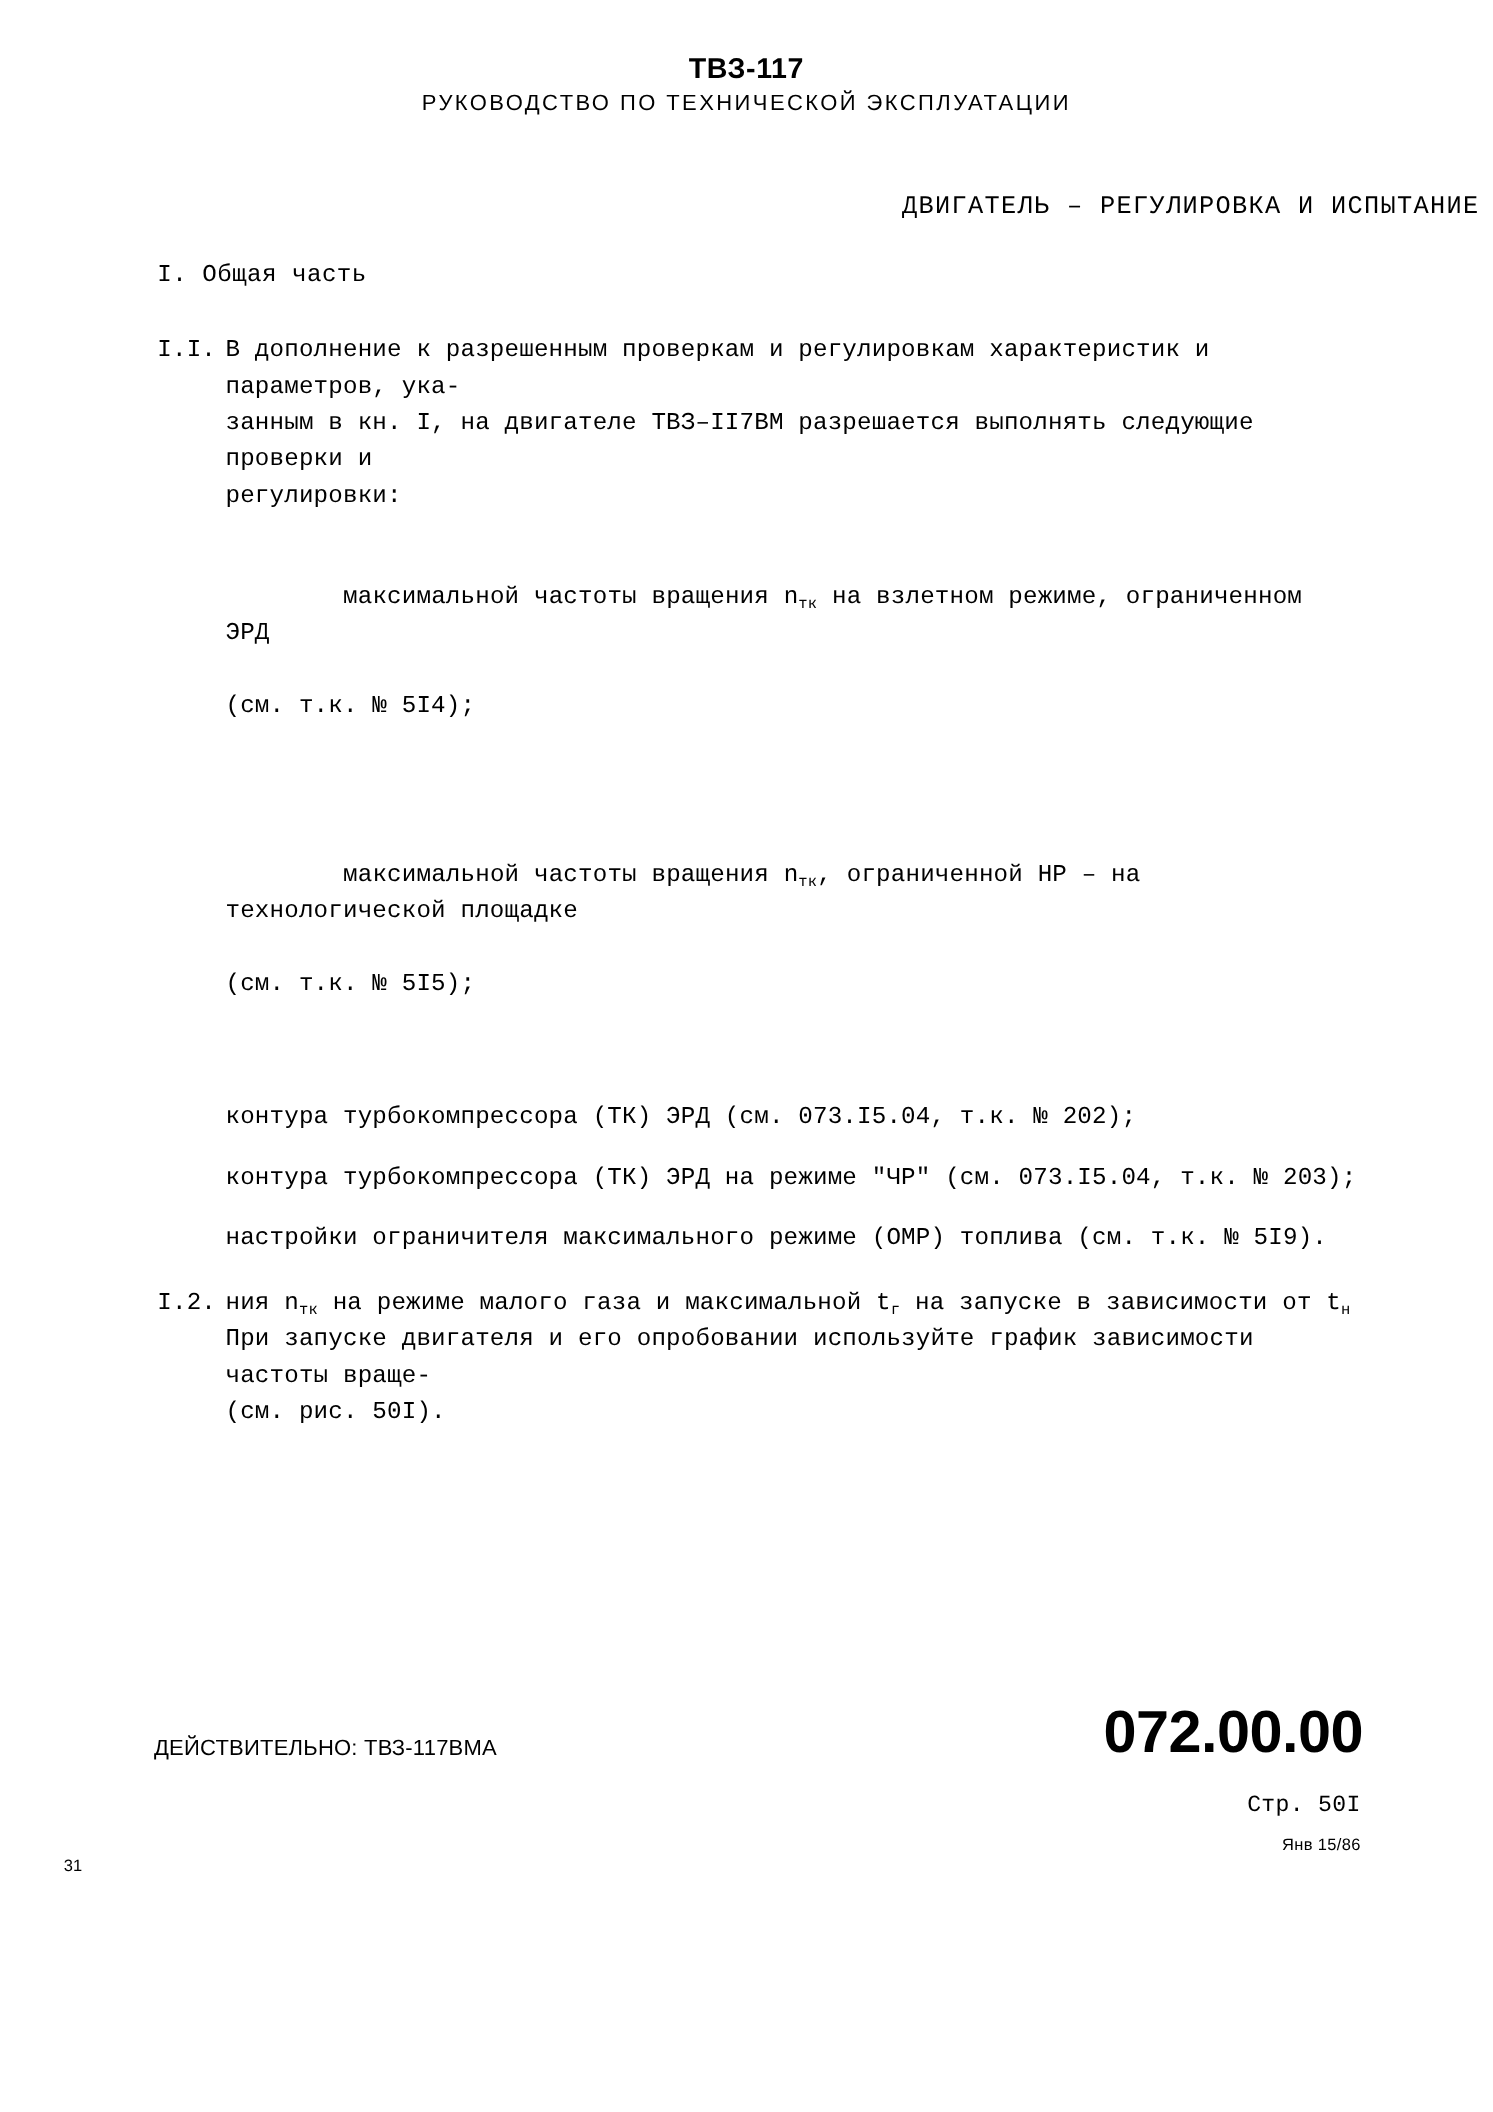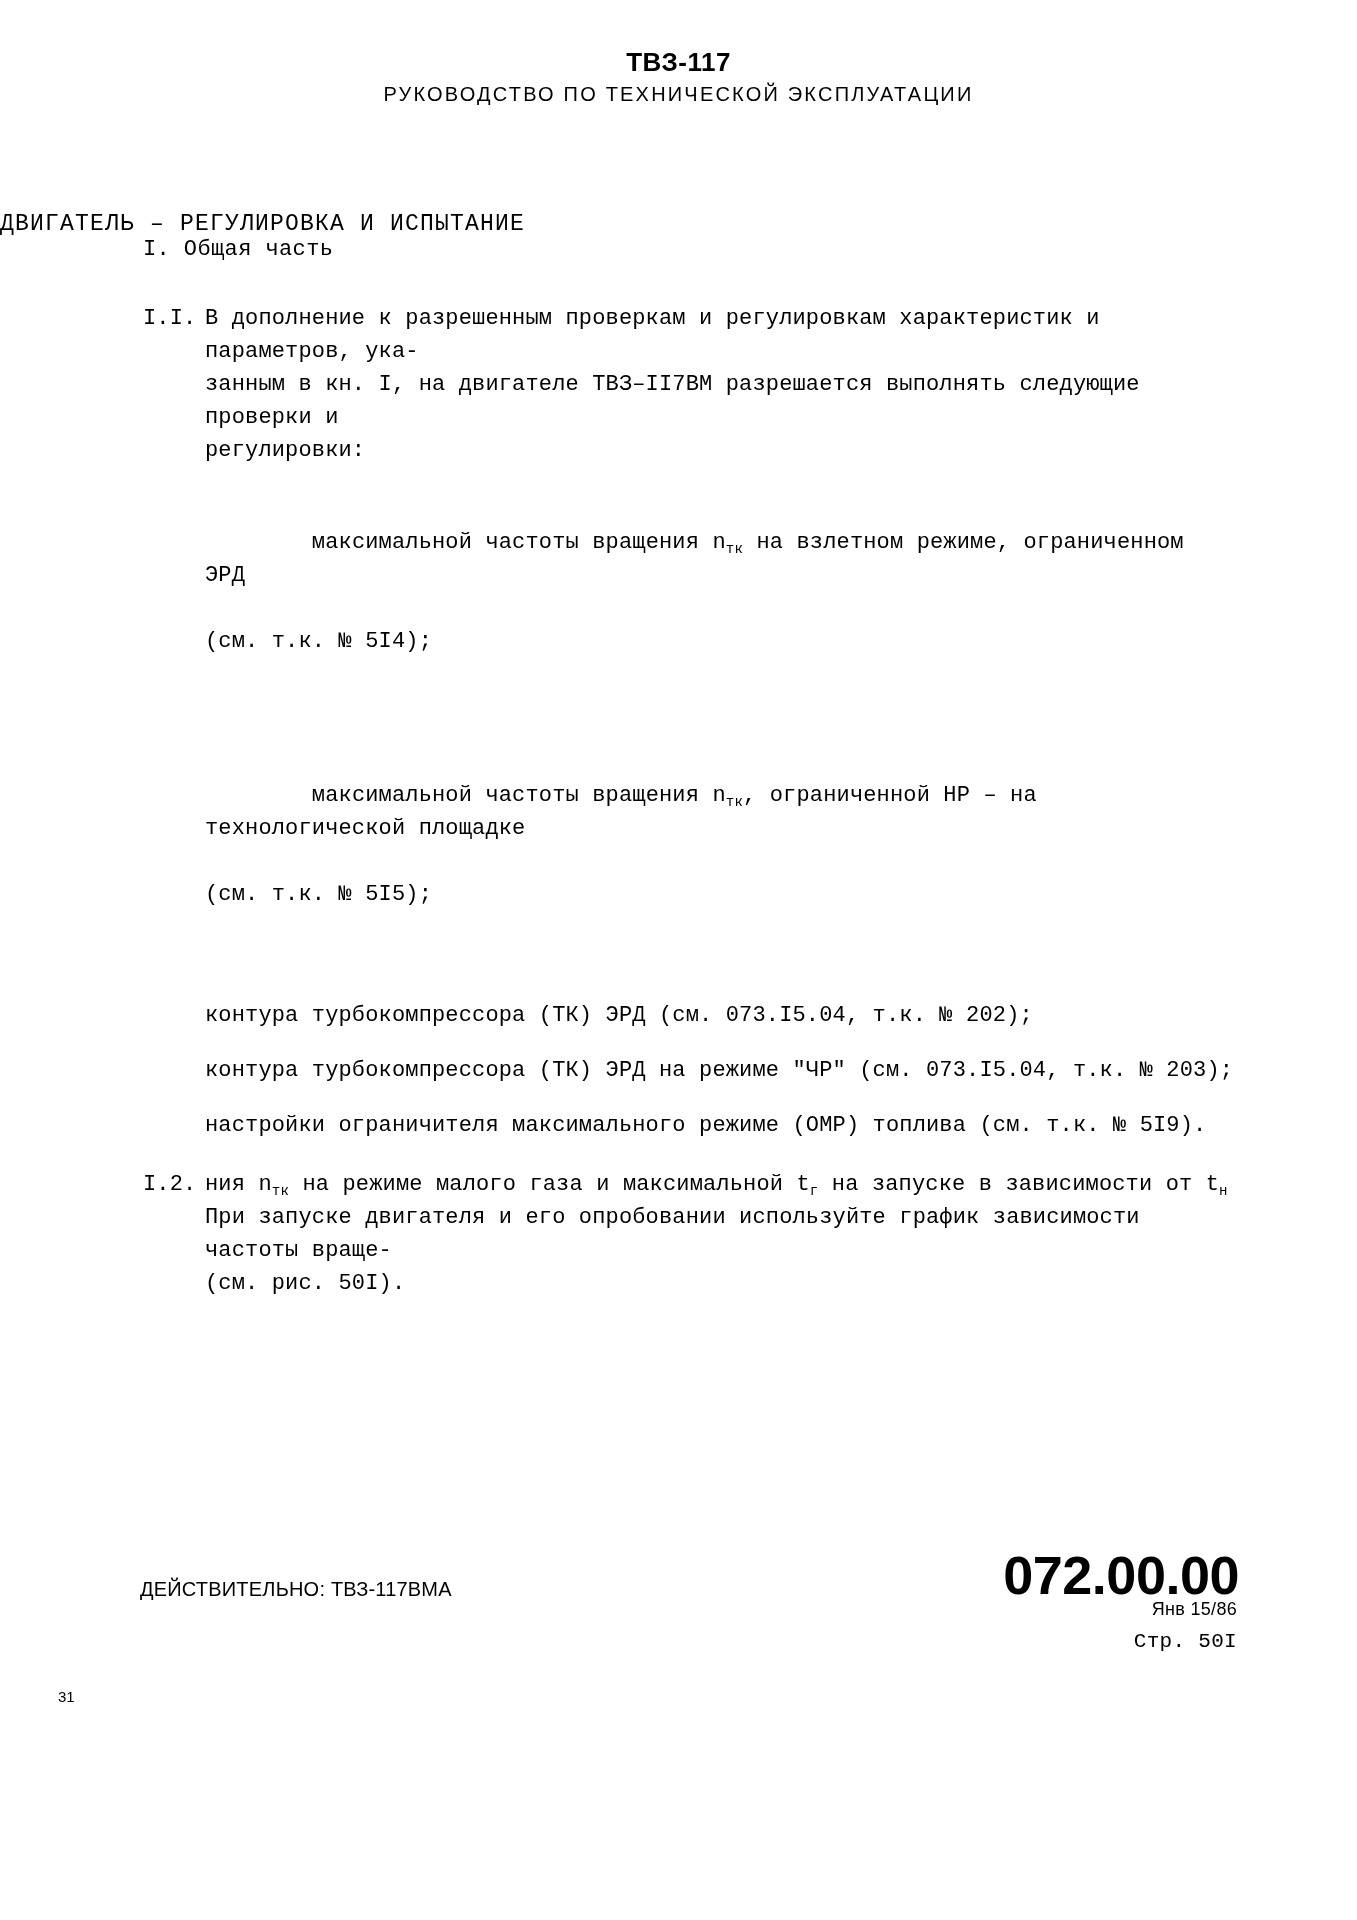--- a/index.html
+++ b/index.html
@@ -42,26 +42,25 @@
     font-weight: normal;
     font-size: 20px;
     letter-spacing: 2.2px;
     line-height: 1.25;
     margin-top: 4px;
   }
   .doc-subtitle {
     position: absolute;
     top: 175px;
     left: 0;
-    right: 0;
-    text-align: left;
+    right: 12px;
+    text-align: right;
     font-size: 23px;
     letter-spacing: 1.2px;
     white-space: pre;
-    margin-top: 36px;
   }
 
   
   .body-block {
     position: absolute;
     top: 237px;
     left: 143px;
     right: 120px;
   }
   .section-title {
@@ -135,23 +134,23 @@
     position: absolute;
     right: 120px;
     top: 1630px;
     font-size: 21px;
     letter-spacing: 0.3px;
     white-space: pre;
   }
   .footer-date {
     position: absolute;
     right: 120px;
-    top: 1599px;
-    font-family: "Liberation Sans", sans-serif;
-    font-size: 18px;
+    top: 1669px;
+    font-family: "Liberation Sans", sans-serif;
+    font-size: 15px;
     letter-spacing: 0.3px;
     white-space: pre;
   }
   .sheet-marker {
     position: absolute;
     left: 58px;
     top: 1688px;
     font-family: "Liberation Sans", sans-serif;
     font-size: 15px;
     white-space: pre;

